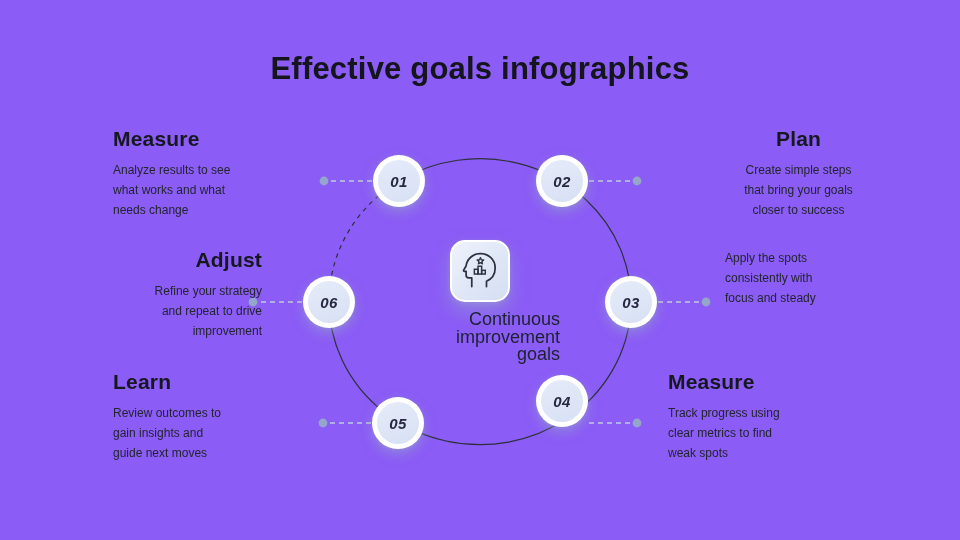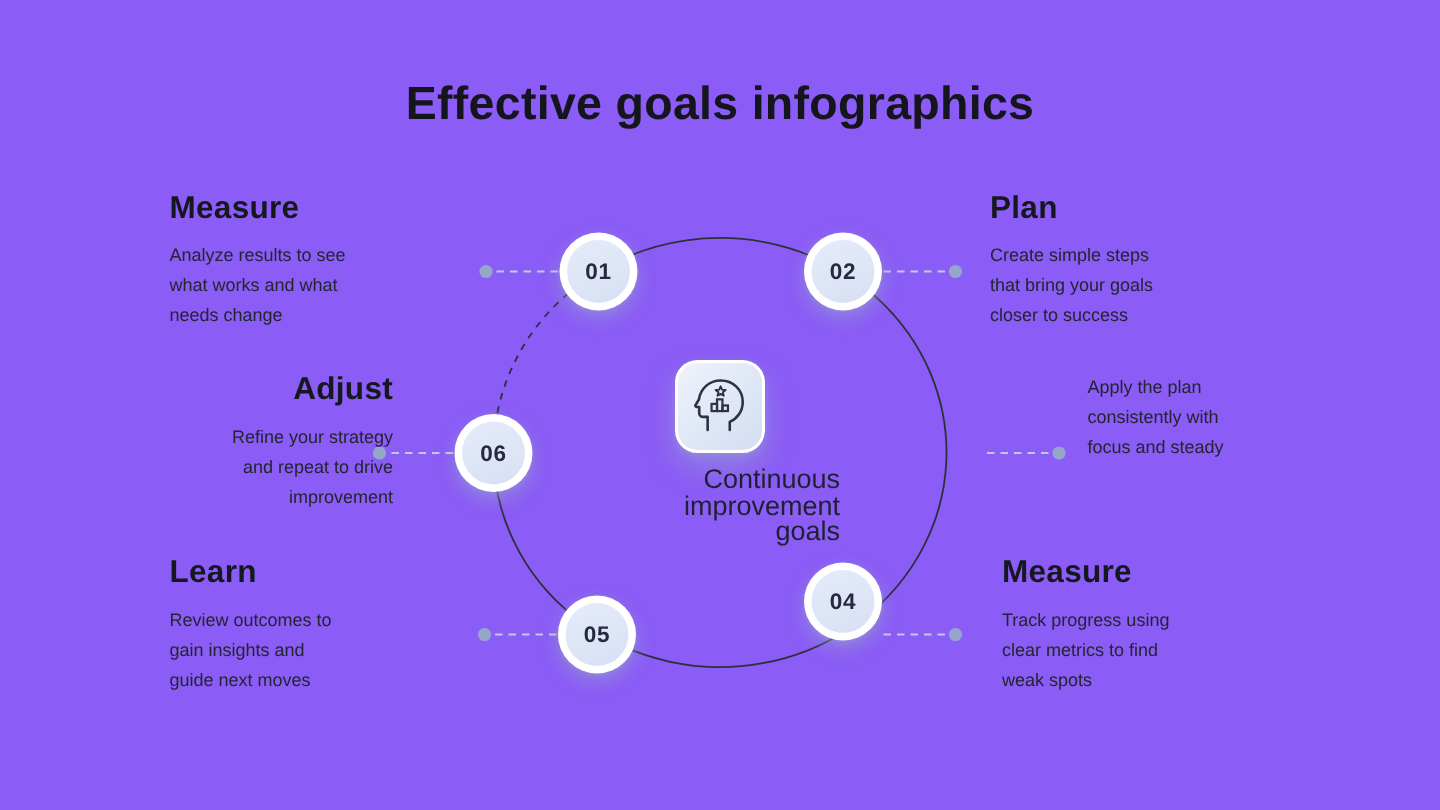--- a/index.html
+++ b/index.html
@@ -14,39 +14,39 @@
     position:absolute;left:0;top:51px;width:960px;text-align:center;
     font-size:31px;font-weight:800;color:#14151d;letter-spacing:.2px;margin:0;
   }
 
   .diagram-svg{position:absolute;left:0;top:0;width:960px;height:540px;}
 
   .node{
     position:absolute;width:52px;height:52px;border-radius:50%;
     background:#ffffff;
     box-shadow:0 5px 12px rgba(148,164,202,.55), 0 1px 3px rgba(148,164,202,.35);
-    display:flex;align-items:center;justify-content:center;
+    display:flex;align-items:center;justify-content:center;font-style:italic;
   }
   .node-inner{
     width:42px;height:42px;border-radius:50%;
     background:linear-gradient(160deg,#e5ebf9 0%,#d7e0f4 100%);
     display:flex;align-items:center;justify-content:center;
   }
   .node-num{font-size:15px;font-weight:700;color:#262940;letter-spacing:.5px;}
 
   .step{position:absolute;width:205px;}
   .step-title{
     margin:0 0 9px 0;font-size:21px;font-weight:700;color:#16181f;letter-spacing:.2px;
   }
   .step-desc{
     margin:0;font-size:12px;line-height:20px;color:#23252f;white-space:pre-line;
   }
 
   .pos-observe{left:113px;top:127px;}
-  .pos-plan{left:660px;top:127px;}
+  .pos-plan{left:696px;top:127px;text-align:center;}
   .pos-execute{left:725px;top:248px;}
   .pos-measure{left:668px;top:370px;}
   .pos-learn{left:113px;top:370px;}
   .pos-adjust{left:57px;top:248px;text-align:right;}
 
   .badge{
     position:absolute;left:450px;top:240px;width:60px;height:62px;
     border-radius:15px;border:2.5px solid #ffffff;box-sizing:border-box;
     background:linear-gradient(135deg,#eef2fb 0%,#dbe4f5 70%,#d5dff3 100%);
     box-shadow:0 9px 18px rgba(152,168,205,.5), 0 2px 5px rgba(152,168,205,.35);
@@ -88,20 +88,25 @@
   <div class="node" style="left:373px;top:155px;">
     <div class="node-inner">
       <span class="node-num">01</span>
     </div>
   </div>
   <div class="node" style="left:536px;top:155px;">
     <div class="node-inner">
       <span class="node-num">02</span>
     </div>
   </div>
+  <div class="node" style="left:605px;top:276px;">
+    <div class="node-inner">
+      <span class="node-num">03</span>
+    </div>
+  </div>
   <div class="node" style="left:536px;top:375px;">
     <div class="node-inner">
       <span class="node-num">04</span>
     </div>
   </div>
   <div class="node" style="left:372px;top:397px;">
     <div class="node-inner">
       <span class="node-num">05</span>
     </div>
   </div>
@@ -130,21 +135,21 @@
 what works and what
 needs change</p>
   </div>
   <div class="step pos-plan">
     <h2 class="step-title">Plan</h2>
     <p class="step-desc">Create simple steps
 that bring your goals
 closer to success</p>
   </div>
   <div class="step pos-execute">
-    <p class="step-desc">Apply the plan
+    <p class="step-desc">Apply the spots
 consistently with
 focus and steady</p>
   </div>
   <div class="step pos-measure">
     <h2 class="step-title">Measure</h2>
     <p class="step-desc">Track progress using
 clear metrics to find
 weak spots</p>
   </div>
   <div class="step pos-learn">

